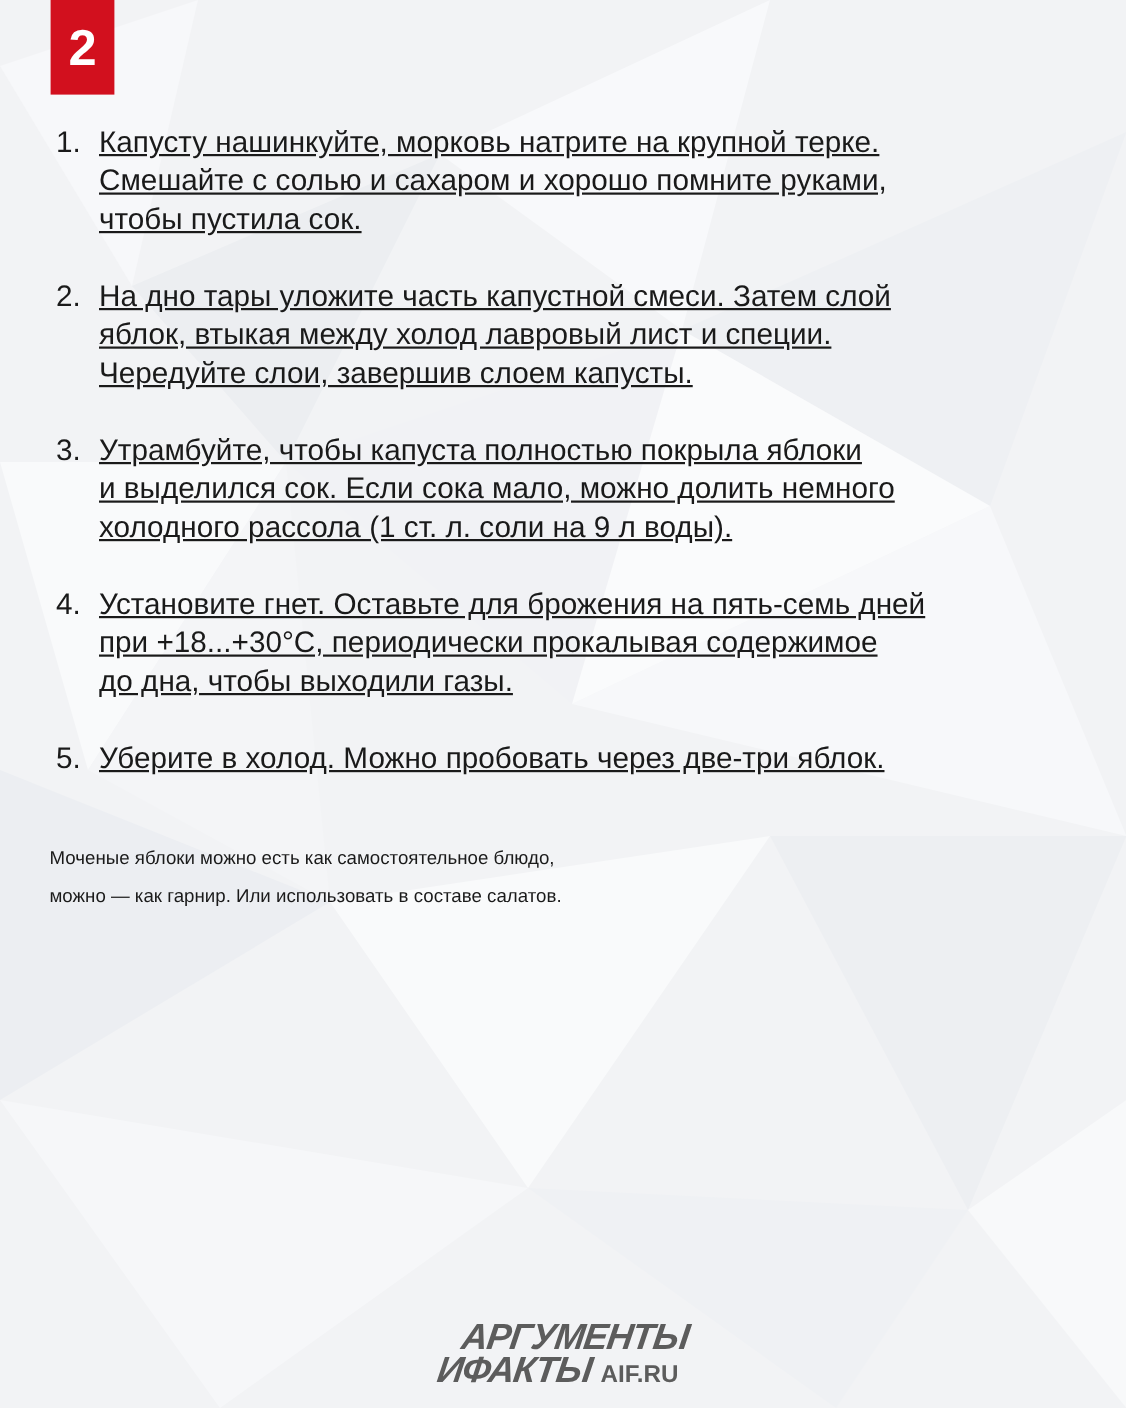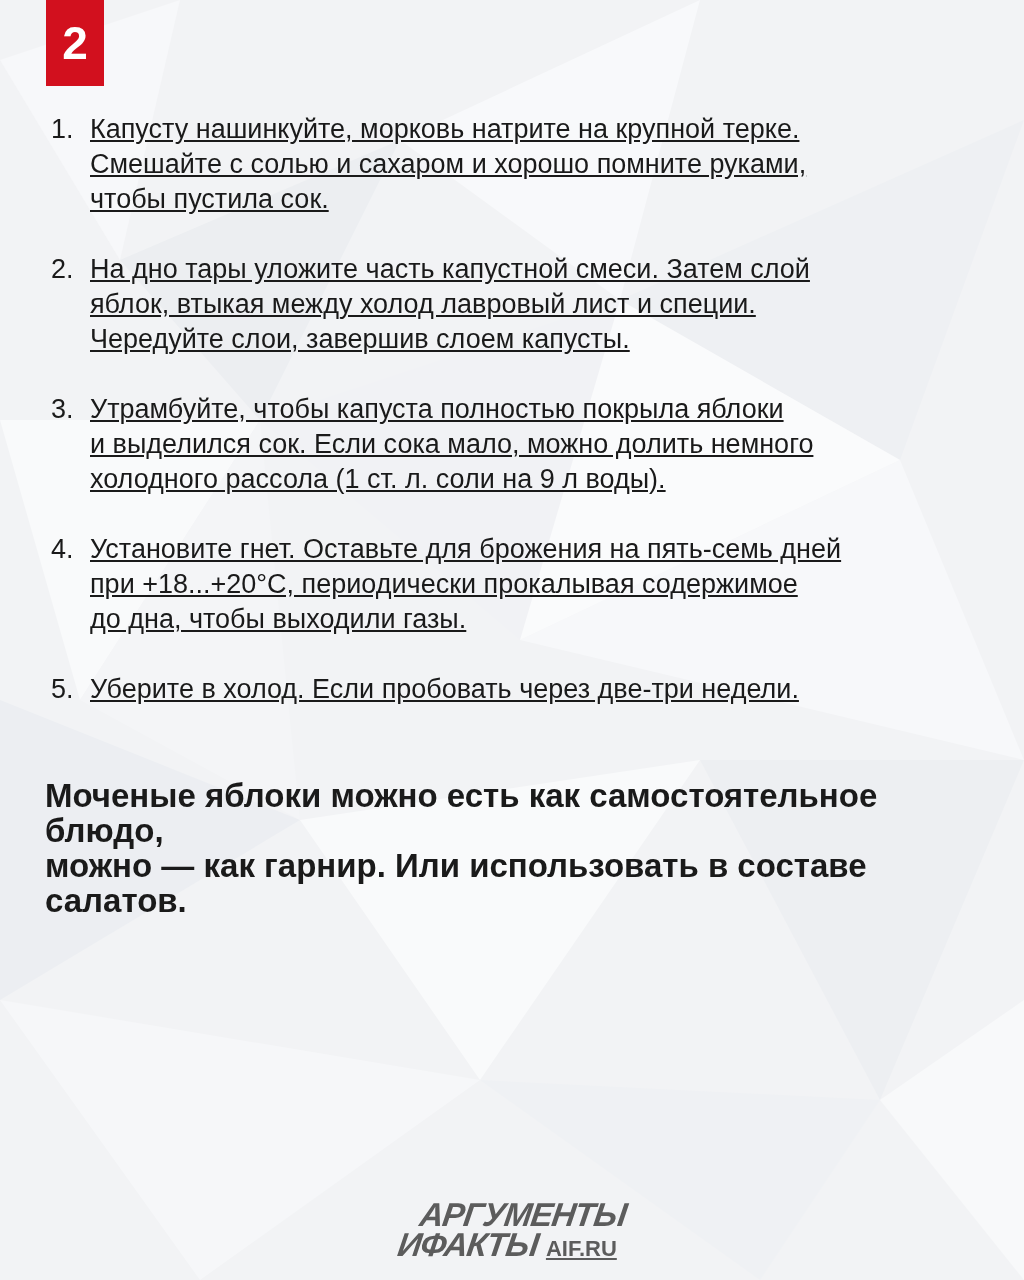--- a/index.html
+++ b/index.html
@@ -64,23 +64,23 @@
       flex: 1;
       white-space: pre-line;
       text-decoration: underline;
     }
 
     .conclusion {
       position: absolute;
       left: 45px;
       top: 745px;
       width: 940px;
-      font-size: 33px;
+      font-size: 17px;
       line-height: 35px;
-      font-weight: 700;
+      font-weight: 400;
       white-space: pre-line;
       z-index: 2;
     }
 
     .logo {
       position: absolute;
       left: 398px;
       top: 1200px;
       z-index: 2;
       color: #5c5c5c;
@@ -101,21 +101,20 @@
     .logo-line2 .brand2 {
       font-size: 33px;
       letter-spacing: -1px;
       transform: skewX(-8deg);
     }
     .logo-line2 .domain {
       font-size: 22px;
       font-style: normal;
       font-weight: 700;
       margin-left: 8px;
-      text-decoration: underline;
     }
   </style>
 </head>
 <body>
 
 <div class="bg">
   <svg viewBox="0 0 1024 1280" preserveAspectRatio="none" xmlns="http://www.w3.org/2000/svg">
     <rect x="0" y="0" width="1024" height="1280" fill="#f2f3f5"></rect>
     <polygon points="0,60 180,0 120,260" fill="#f7f8fa"></polygon>
     <polygon points="120,260 400,140 260,420" fill="#eceef1"></polygon>
@@ -154,26 +153,26 @@
   </li>
   <li class="step">
     <span class="step-num">3.</span>
     <span class="step-text">Утрамбуйте, чтобы капуста полностью покрыла яблоки
 и выделился сок. Если сока мало, можно долить немного
 холодного рассола (1 ст. л. соли на 9 л воды).</span>
   </li>
   <li class="step">
     <span class="step-num">4.</span>
     <span class="step-text">Установите гнет. Оставьте для брожения на пять-семь дней
-при +18...+20°С, периодически прокалывая содержимое
+при +18...+30°С, периодически прокалывая содержимое
 до дна, чтобы выходили газы.</span>
   </li>
   <li class="step">
     <span class="step-num">5.</span>
-    <span class="step-text">Уберите в холод. Если пробовать через две-три недели.</span>
+    <span class="step-text">Уберите в холод. Можно пробовать через две-три яблок.</span>
   </li>
 </ol>
 
 <p class="conclusion">Моченые яблоки можно есть как самостоятельное блюдо,
 можно — как гарнир. Или использовать в составе салатов.</p>
 
 <div class="logo">
   <div class="logo-line1">АРГУМЕНТЫ</div>
   <div class="logo-line2">
     <span class="brand2">ИФАКТЫ</span>

